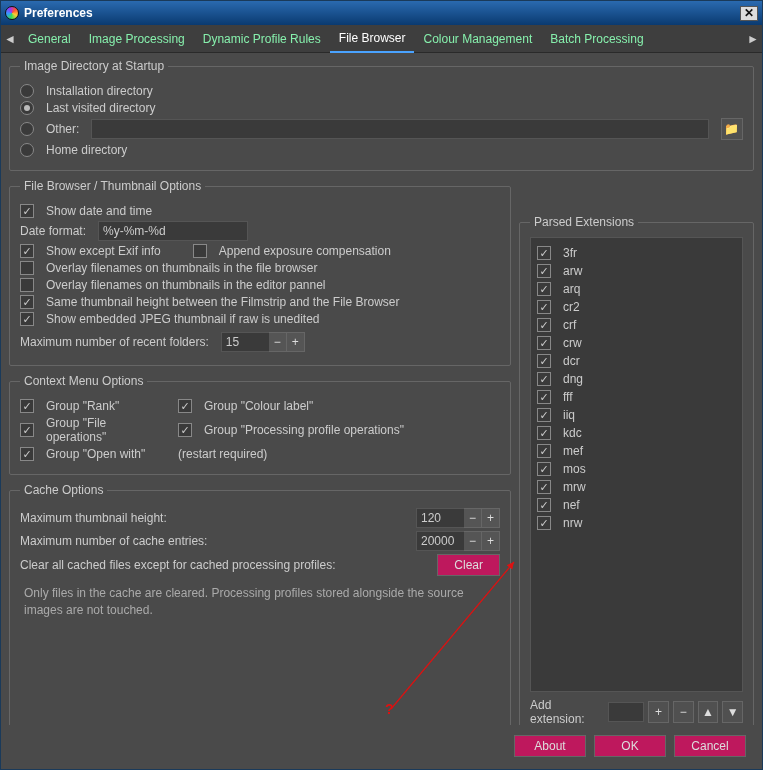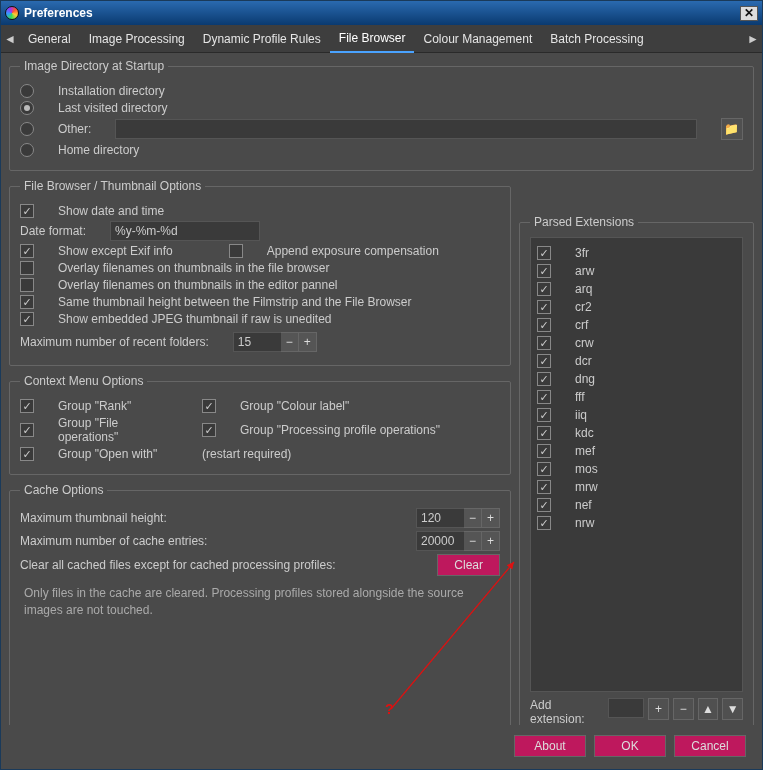--- a/index.html
+++ b/index.html
@@ -3,26 +3,26 @@
 <meta charset="utf-8">
 <style>
   * { box-sizing: border-box; font-family: "Segoe UI", Tahoma, sans-serif; font-size: 12px; }
   body { margin:0; background:#fff; width:763px; height:770px; overflow:hidden; position:relative; }
   .frame { position:absolute; left:0; top:0; width:763px; height:770px; border:1px solid #1a3a5a; background:#4a4a4a; }
   .titlebar { height:24px; background:linear-gradient(to bottom,#2a6ab0,#0a3a70); display:flex; align-items:center; color:#fff; font-weight:bold; padding:0 4px; gap:5px; }
   .ticon { width:14px; height:14px; border-radius:50%; background:conic-gradient(from 45deg,#f53,#fc3,#3d5,#39f,#93f,#f53); border:1px solid #111; }
   .closebtn { margin-left:auto; width:18px; height:15px; background:#ddd; border:1px solid #555; display:flex; align-items:center; justify-content:center; color:#111; font-weight:bold; cursor:pointer; line-height:1; }
   .tabbar { height:28px; background:#3e3e3e; display:flex; align-items:center; border-bottom:1px solid #2a2a2a; }
   .tscroll { width:18px; color:#ccc; text-align:center; cursor:pointer; }
-  .tab { padding:0 9px; height:28px; display:flex; align-items:center; color:#e5e5e5; cursor:pointer; white-space:nowrap; }
+  .tab { padding:0 9px; height:28px; display:flex; align-items:center; color:#86efac; cursor:pointer; white-space:nowrap; }
   .tab.active { color:#fff; border-bottom:2px solid #4aa3ff; font-weight:400; }
   .content { position:absolute; left:8px; right:8px; top:58px; bottom:44px; overflow:hidden; }
   fieldset { border:1px solid #666; border-radius:2px; margin:0 0 8px 0; padding:8px 10px 10px; color:#ccc; }
   legend { padding:0 4px; color:#ccc; }
-  .row { display:flex; align-items:center; gap:24px; margin:3px 0; }
+  .row { display:flex; align-items:center; gap:12px; margin:3px 0; }
   .radio, .chk { width:14px; height:14px; border:1px solid #888; background:#3a3a3a; display:inline-flex; align-items:center; justify-content:center; flex:0 0 14px; }
   .radio { border-radius:50%; }
   .radio.sel::after { content:""; width:6px; height:6px; border-radius:50%; background:#bbb; }
   .chk.sel::after { content:"✓"; color:#ccc; font-size:11px; line-height:1; }
   input[type=text]{ background:#3a3a3a; border:1px solid #555; color:#ccc; padding:2px 4px; height:20px; }
   .iconbtn{ width:22px; height:22px; background:#505050; border:1px solid #666; display:inline-flex; align-items:center; justify-content:center; color:#ddd; cursor:pointer; }
   .spin { display:flex; align-items:center; }
   .spin input{ width:48px; text-align:left; border-right:none; }
   .spin .sbtns{ display:flex; height:20px; }
   .spin .sb{ width:18px; background:#555; border:1px solid #666; border-left:none; color:#ddd; display:flex; align-items:center; justify-content:center; cursor:pointer; }
@@ -31,21 +31,21 @@
   .left { flex:1; display:flex; flex-direction:column; }
   .right{ width:235px; display:flex; flex-direction:column; }
   .right fieldset { flex:1; display:flex; flex-direction:column;margin-top:36px; }
   .extlist { flex:1; background:#3a3a3a; border:1px solid #555; overflow-y:auto; padding:4px 6px; }
   .extlist .row{ margin:4px 0; }
   .note{ color:#aaa; padding:6px 4px 0; line-height:1.4; }
   .footer{ position:absolute; right:16px; bottom:12px; display:flex; gap:8px;margin-top:32px; }
   .footer .btn{ min-width:72px; text-align:center; }
   .annot-line{ position:absolute; pointer-events:none; }
   .qmark{ position:absolute; color:#d11; font-weight:bold; font-size:14px; }
-  .extctl{ display:flex; gap:4px; margin-top:6px; }
+  .extctl{ display:flex; align-items:center; gap:4px; margin-top:6px; }
 </style>
 </head>
 <body>
 
 <div class="frame">
   <div class="titlebar">
     <span class="ticon"></span>
     <span>Preferences</span>
     <span class="closebtn">✕</span>
   </div>

